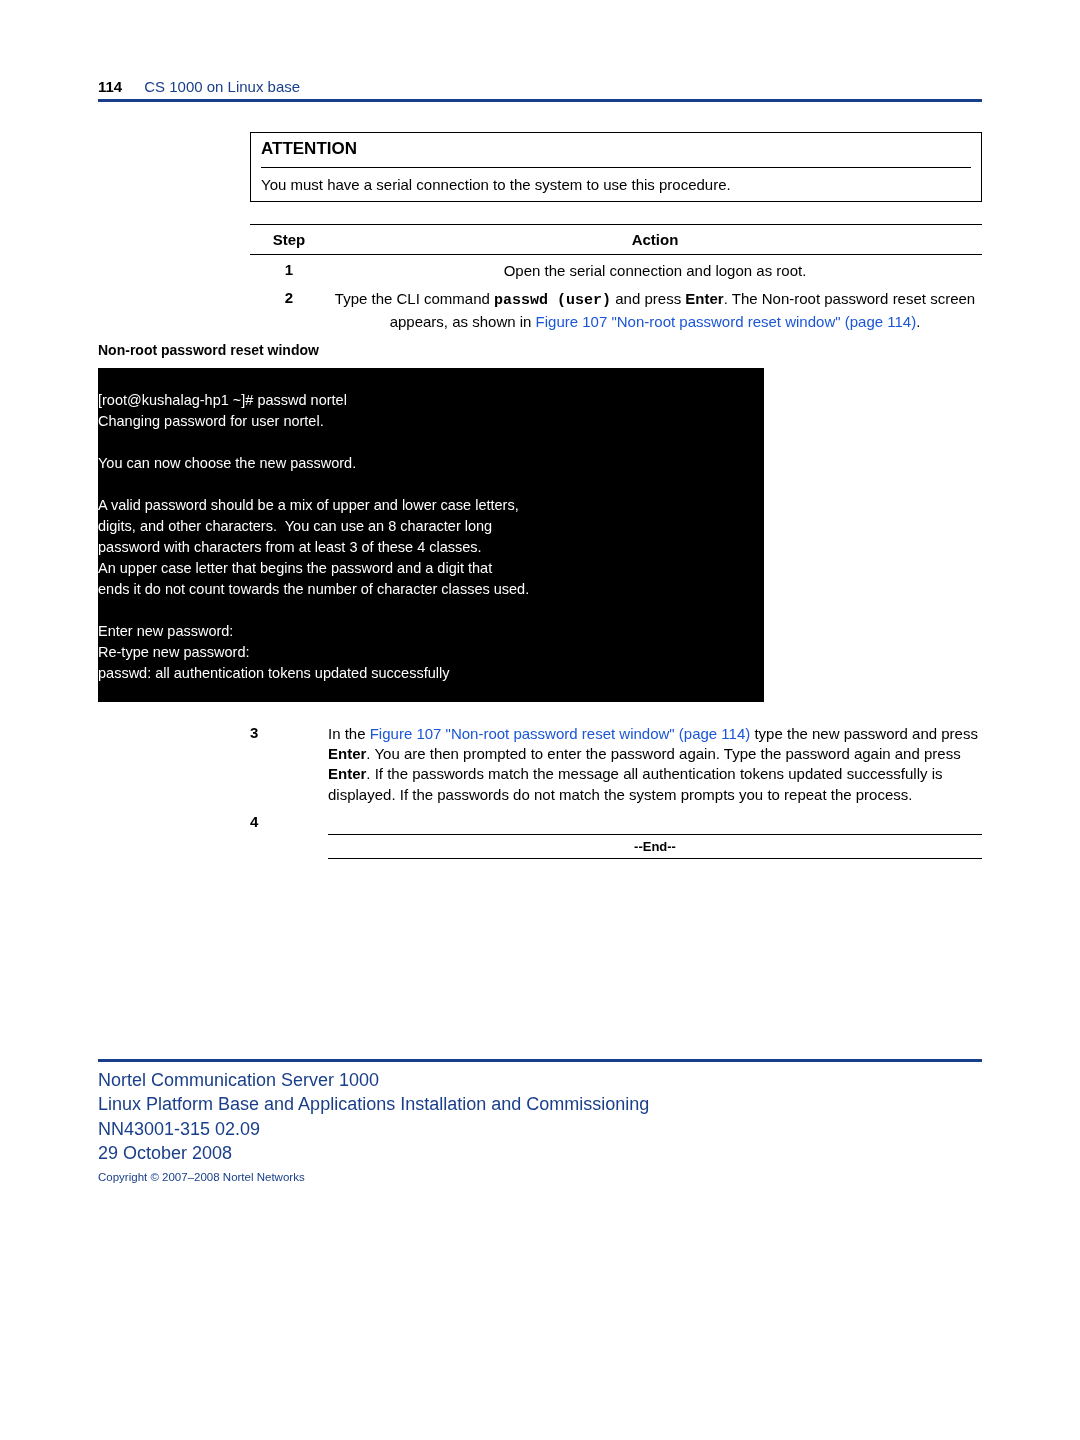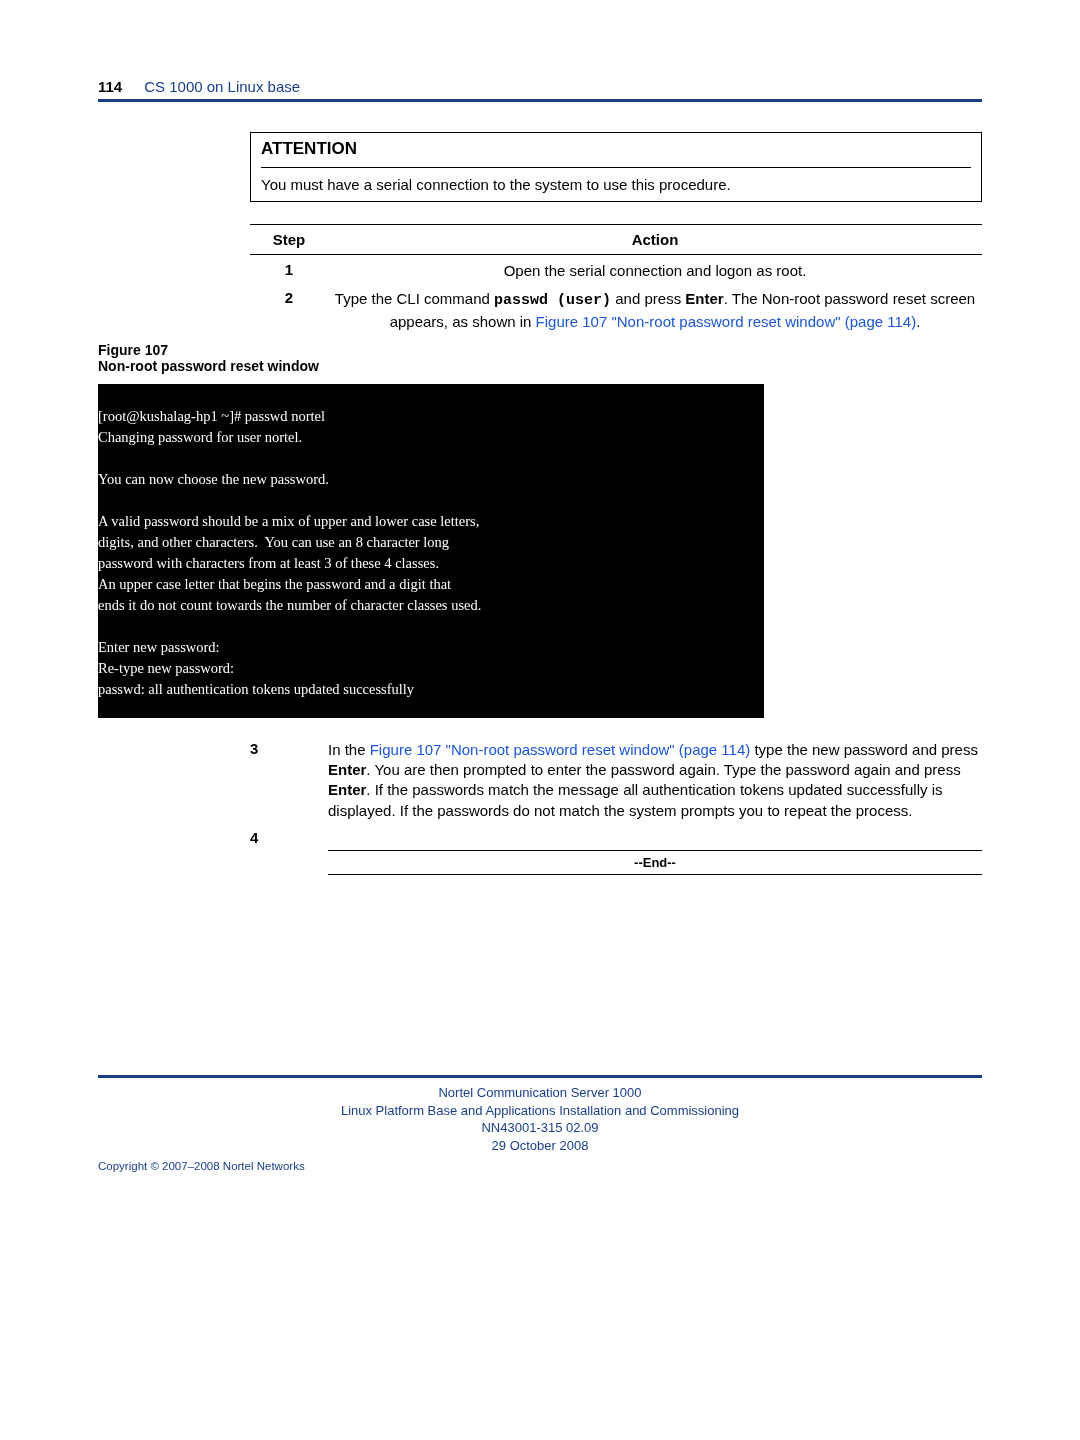--- a/index.html
+++ b/index.html
@@ -76,21 +76,21 @@
   .link { color: #1a56d6; }
   .figure-caption {
     margin: 8px 0 2px 0;
     font-weight: bold;
     font-size: 14px;
   }
   .figure-caption .figlabel { display: block; }
   .terminal {
     background: #000;
     color: #fff;
-    font-family: Liberation Serif, serif;
+    font-family: Liberation Sans, sans-serif;
     font-size: 14.5px;
     line-height: 1.45;
     padding: 22px 6px 18px 0;
     margin: 10px 0 16px 0;
     width: 660px;
     white-space: pre;
     overflow: hidden;
   }
   .end-block {
     margin-top: 2px;
@@ -104,23 +104,22 @@
   }
   .footer {
     margin-top: 200px;
   }
   .footer-hr {
     border: none;
     border-top: 3px solid #1a3f8a;
     margin: 0 0 6px 0;
   }
   .footer-center {
-    text-align: center;
     color: #1a3f8a;
-    font-size: 13px;
+    font-size: 18px;
     line-height: 1.35;
   }
   .copyright {
     font-size: 11.5px;
     color: #1a3f8a;
     margin-top: 6px;
   }
 </style>
 </head>
 <body>
@@ -156,21 +155,20 @@
       <div class="step-row">
         <div class="step-num">2</div>
         <div class="step-body">
           <span>Type the CLI command </span><span class="mono">passwd (user)</span><span> and press </span><b>Enter</b><span>. The Non-root password reset screen appears, as shown in </span><span class="link">Figure 107 "Non-root password reset window" (page 114)</span><span>.</span>
         </div>
       </div>
     </div>
   </div>
 
   <div class="figure-caption">
-    <span class="figlabel">Figure 107</span>
     <span>Non-root password reset window</span>
   </div>
 
   <div class="terminal">[root@kushalag-hp1 ~]# passwd nortel
 Changing password for user nortel.
 
 You can now choose the new password.
 
 A valid password should be a mix of upper and lower case letters,
 digits, and other characters.  You can use an 8 character long

